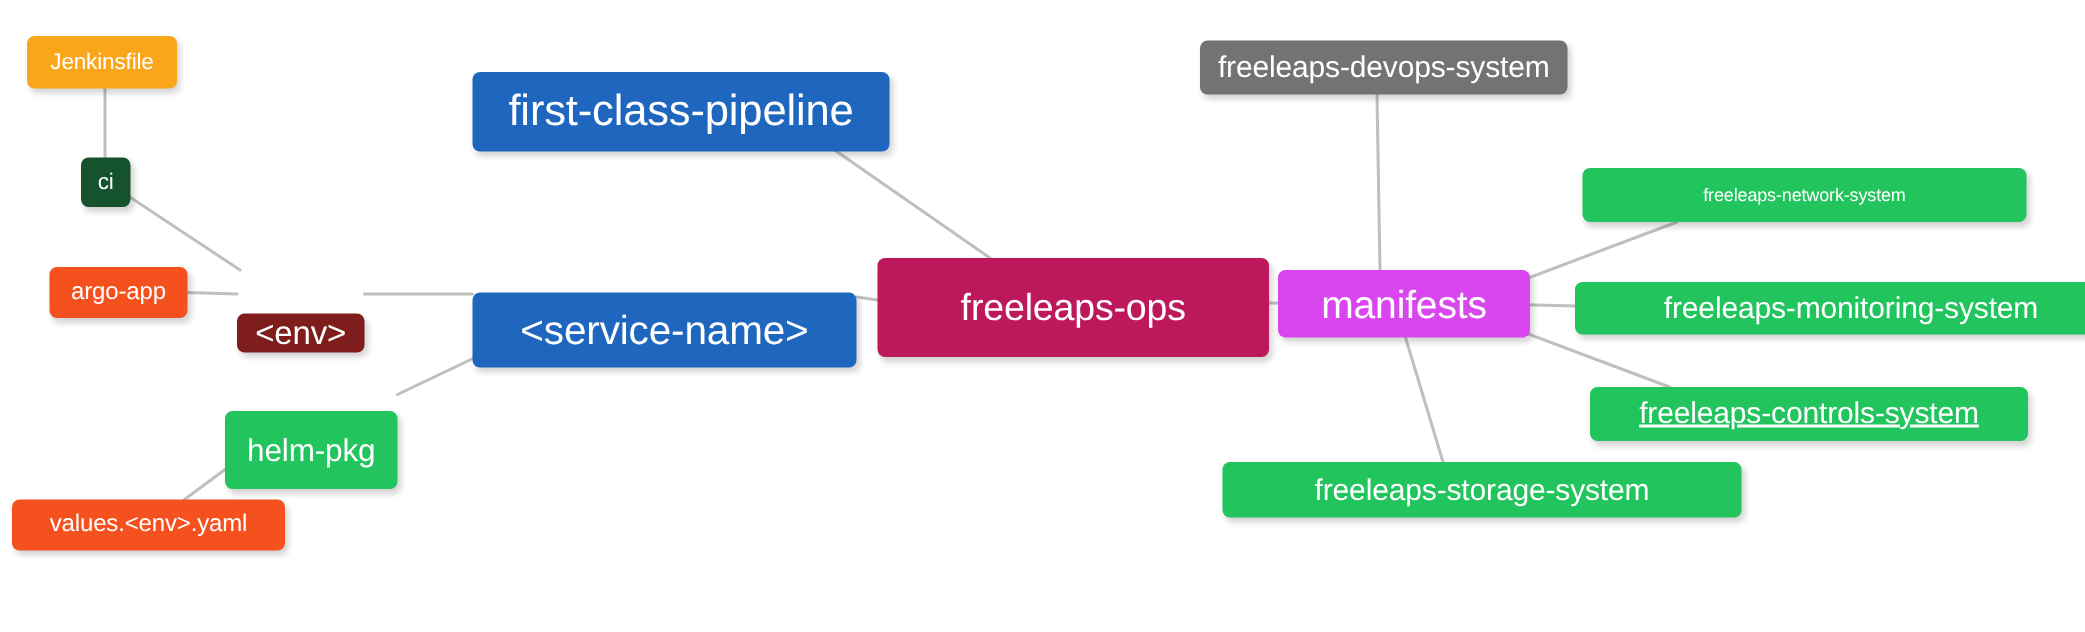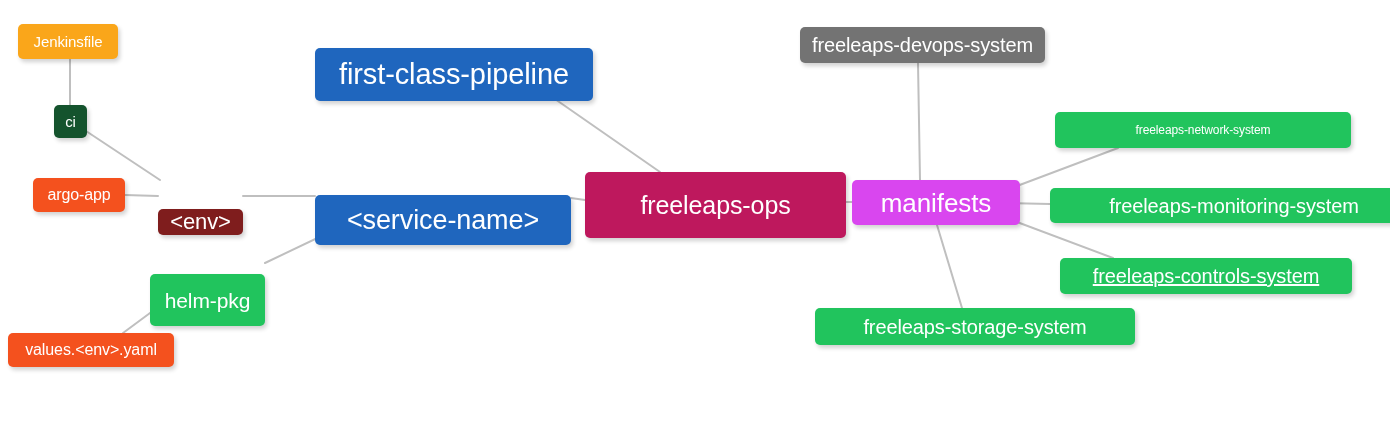--- a/index.html
+++ b/index.html
@@ -66,21 +66,21 @@
   <div id="node-layer">
       <div class="node" style="left: 18px; top: 24px; width: 100px; height: 35px; background: rgb(250, 166, 26); font-size: 15px; text-align: right;">
         <span class="node-label">Jenkinsfile</span>
       </div>
       <div class="node" style="left: 54px; top: 105px; width: 33px; height: 33px; background: #14532d; font-size: 15px;">
         <span class="node-label">ci</span>
       </div>
       <div class="node" style="left: 33px; top: 178px; width: 92px; height: 34px; background: rgb(244, 81, 30); font-size: 16px;">
         <span class="node-label">argo-app</span>
       </div>
-      <div class="node" style="left: 8px; top: 333px; width: 166px; height: 34px; background: rgb(244, 81, 30); font-size: 16px;">
+      <div class="node" style="left: 8px; top: 333px; width: 182px; height: 34px; background: rgb(244, 81, 30); font-size: 16px;">
         <span class="node-label">values.&lt;env&gt;.yaml</span>
       </div>
       <div class="node" style="left: 158px; top: 175px; width: 85px; height: 26px; background: #7f1d1d; font-size: 22px; margin-top: 34px;">
         <span class="node-label">&lt;env&gt;</span>
       </div>
       <div class="node" style="left: 150px; top: 258px; width: 115px; height: 52px; background: rgb(33, 196, 93); font-size: 21px; margin-top: 16px;">
         <span class="node-label">helm-pkg</span>
       </div>
       <div class="node" style="left: 315px; top: 36px; width: 278px; height: 53px; background: rgb(31, 102, 190); font-size: 29px; margin-top: 12px;">
         <span class="node-label">first-class-pipeline</span>
@@ -99,17 +99,17 @@
       </div>
       <div class="node" style="left: 1055px; top: 112px; width: 296px; height: 36px; background: rgb(33, 196, 93); font-size: 12px; align-items: center;">
         <span class="node-label">freeleaps-network-system</span>
       </div>
       <div class="node" style="left: 1050px; top: 188px; width: 368px; height: 35px; background: rgb(33, 196, 93); font-size: 20px;">
         <span class="node-label">freeleaps-monitoring-system</span>
       </div>
       <div class="node" style="left: 1060px; top: 258px; width: 292px; height: 36px; background: rgb(33, 196, 93); font-size: 20px; text-decoration: underline;">
         <span class="node-label">freeleaps-controls-system</span>
       </div>
-      <div class="node" style="left: 815px; top: 308px; width: 320px; height: 37px; background: rgb(33, 196, 93); font-size: 20px;">
+      <div class="node" style="left: 815px; top: 308px; width: 346px; height: 37px; background: rgb(33, 196, 93); font-size: 20px;">
         <span class="node-label">freeleaps-storage-system</span>
       </div>
     </div>
 </div>
 
 </body></html>

